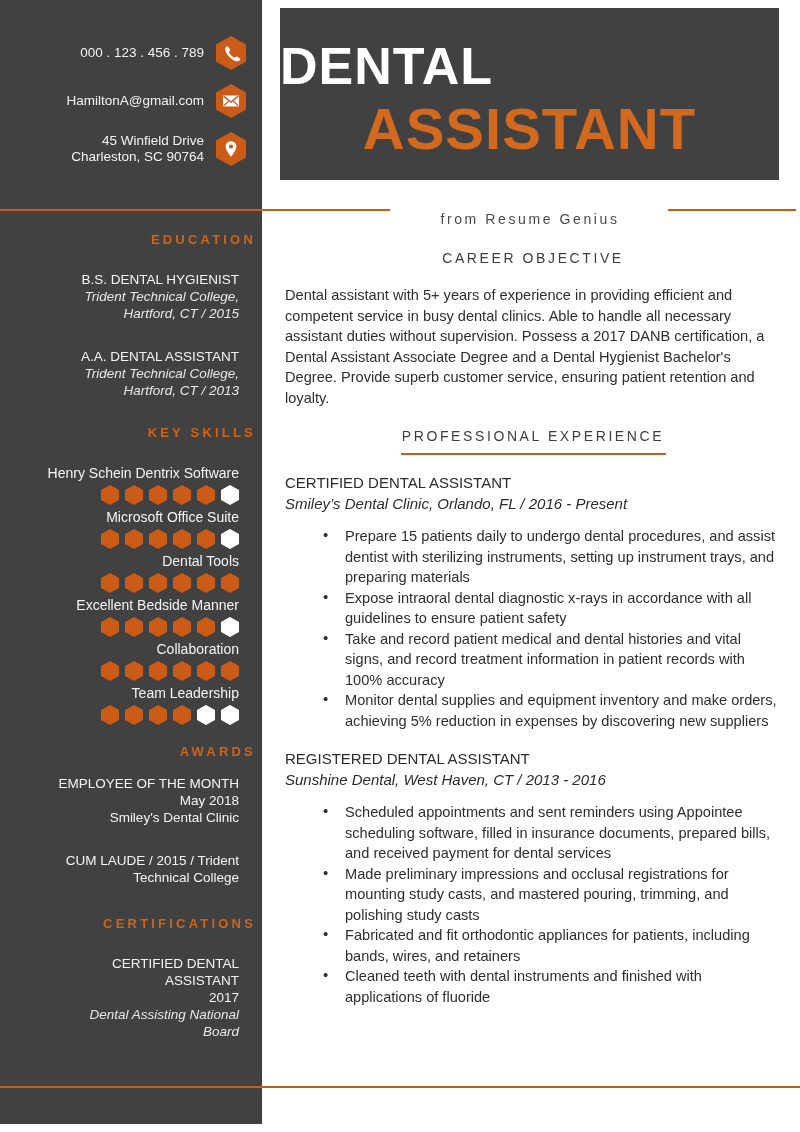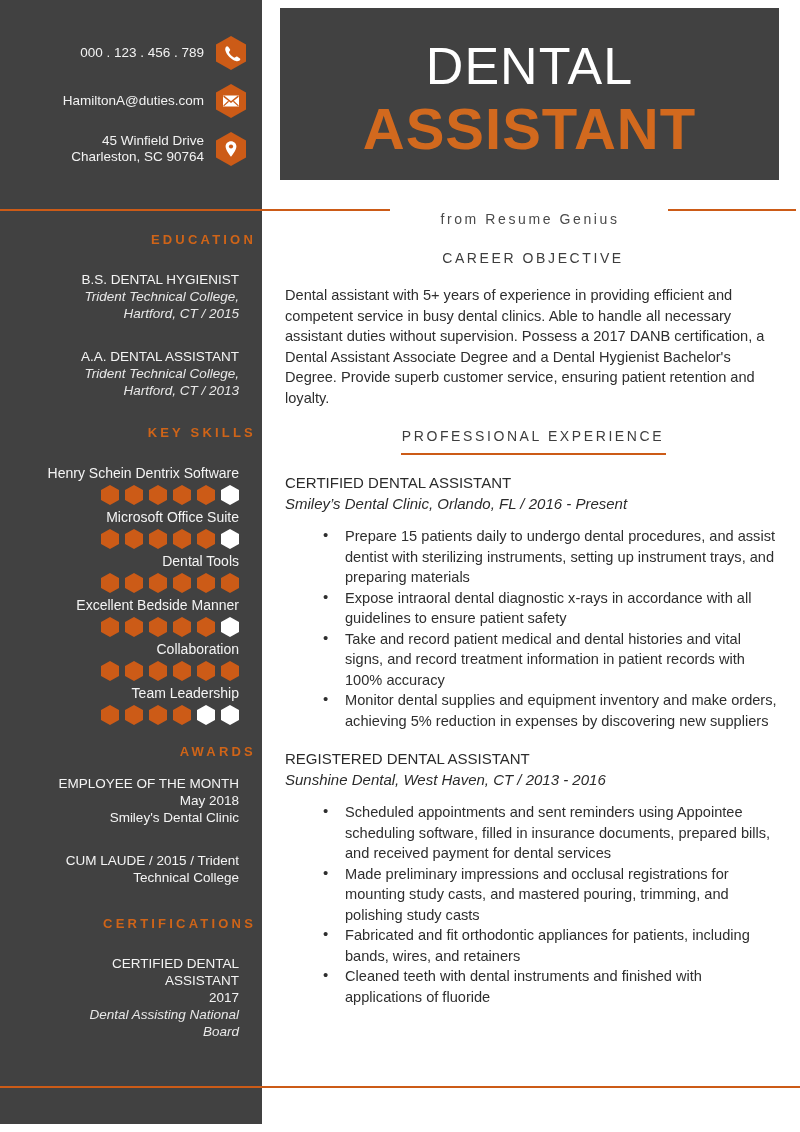--- a/index.html
+++ b/index.html
@@ -152,23 +152,23 @@
     position: absolute;
     left: 280px;
     top: 8px;
     width: 499px;
     height: 172px;
     background: #414141;
   }
   .header-line1 {
     color: #ffffff;
     font-size: 52px;
-    font-weight: normal;
+    font-weight: bold;
     letter-spacing: 1px;
-    text-align: center;
+    text-align: left;
     line-height: 60px;
     padding-top: 28px;
   }
   .header-line2 {
     color: #d2691e;
     font-size: 58px;
     font-weight: bold;
     letter-spacing: 1px;
     text-align: center;
     line-height: 66px;
@@ -263,21 +263,21 @@
         <div class="contact-row">
           <div class="contact-text">000 . 123 . 456 . 789</div>
           <div class="hexicon">
             <svg width="30" height="34" viewBox="0 0 30 34">
               <polygon points="15,0 30,8.5 30,25.5 15,34 0,25.5 0,8.5" fill="#cc5b17"></polygon>
               <path d="M11.2 10.2c-.5 0-1 .3-1.3.8-.6 1-.9 2.2-.5 3.6.6 2.3 2.1 4.6 4 6.5 1.9 1.9 4.2 3.4 6.5 4 1.4.4 2.6.1 3.6-.5.5-.3.8-.8.8-1.3 0-.3-.1-.6-.4-.8l-2.4-1.8c-.4-.3-1-.3-1.4 0l-1.2.9c-.3.2-.7.2-1 0-1-.6-1.9-1.3-2.7-2.1-.8-.8-1.5-1.7-2.1-2.7-.2-.3-.2-.7 0-1l.9-1.2c.3-.4.3-1 0-1.4l-1.8-2.4c-.2-.3-.5-.4-.8-.4z" fill="#ffffff"></path>
             </svg>
           </div>
         </div>
         <div class="contact-row">
-          <div class="contact-text">HamiltonA@duties.com</div>
+          <div class="contact-text">HamiltonA@gmail.com</div>
           <div class="hexicon">
             <svg width="30" height="34" viewBox="0 0 30 34">
               <polygon points="15,0 30,8.5 30,25.5 15,34 0,25.5 0,8.5" fill="#cc5b17"></polygon>
               <rect x="7" y="11.5" width="16" height="11" rx="0.6" fill="#ffffff"></rect>
               <path d="M7.6 12.2 L15 18 L22.4 12.2" fill="none" stroke="#cc5b17" stroke-width="1.5"></path>
               <path d="M7.6 21.9 L12.6 17.2 M22.4 21.9 L17.4 17.2" fill="none" stroke="#cc5b17" stroke-width="1.2"></path>
             </svg>
           </div>
         </div>
         <div class="contact-row">

